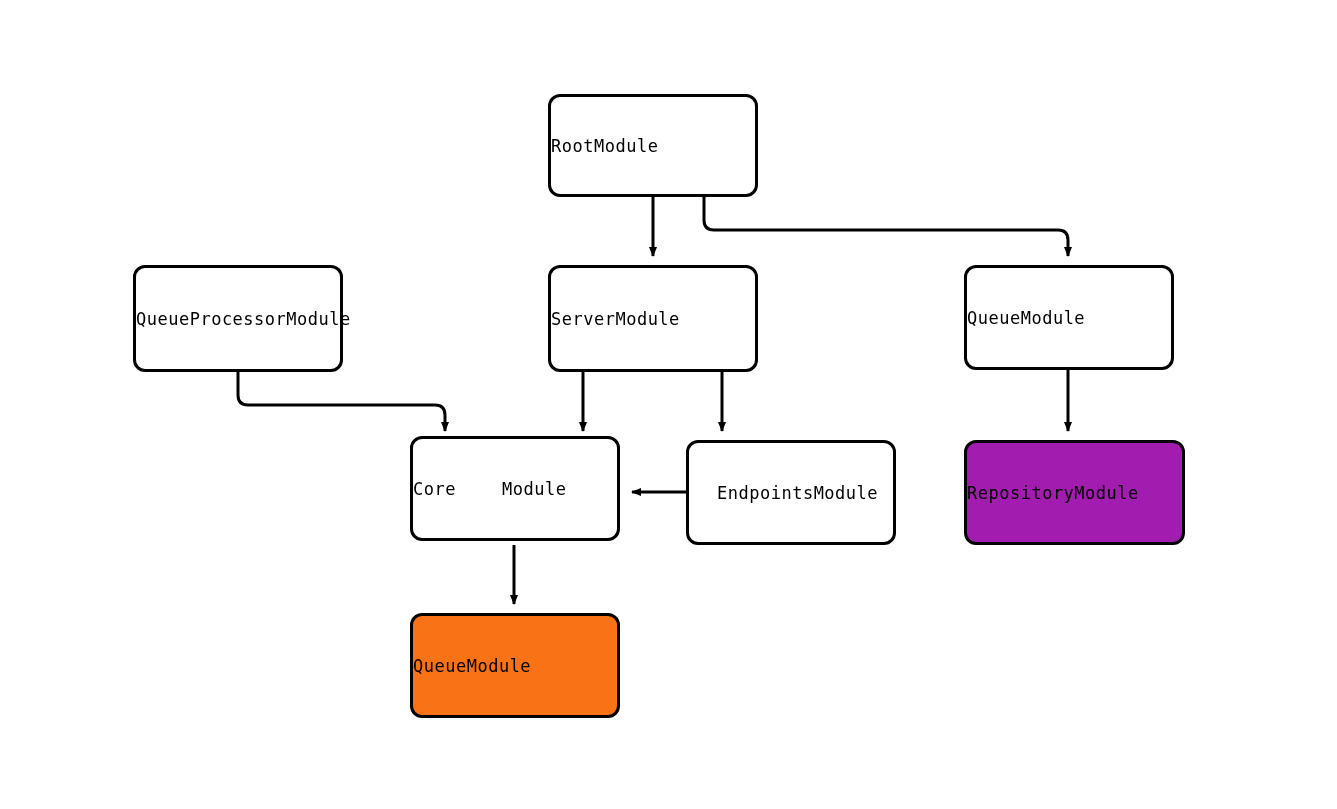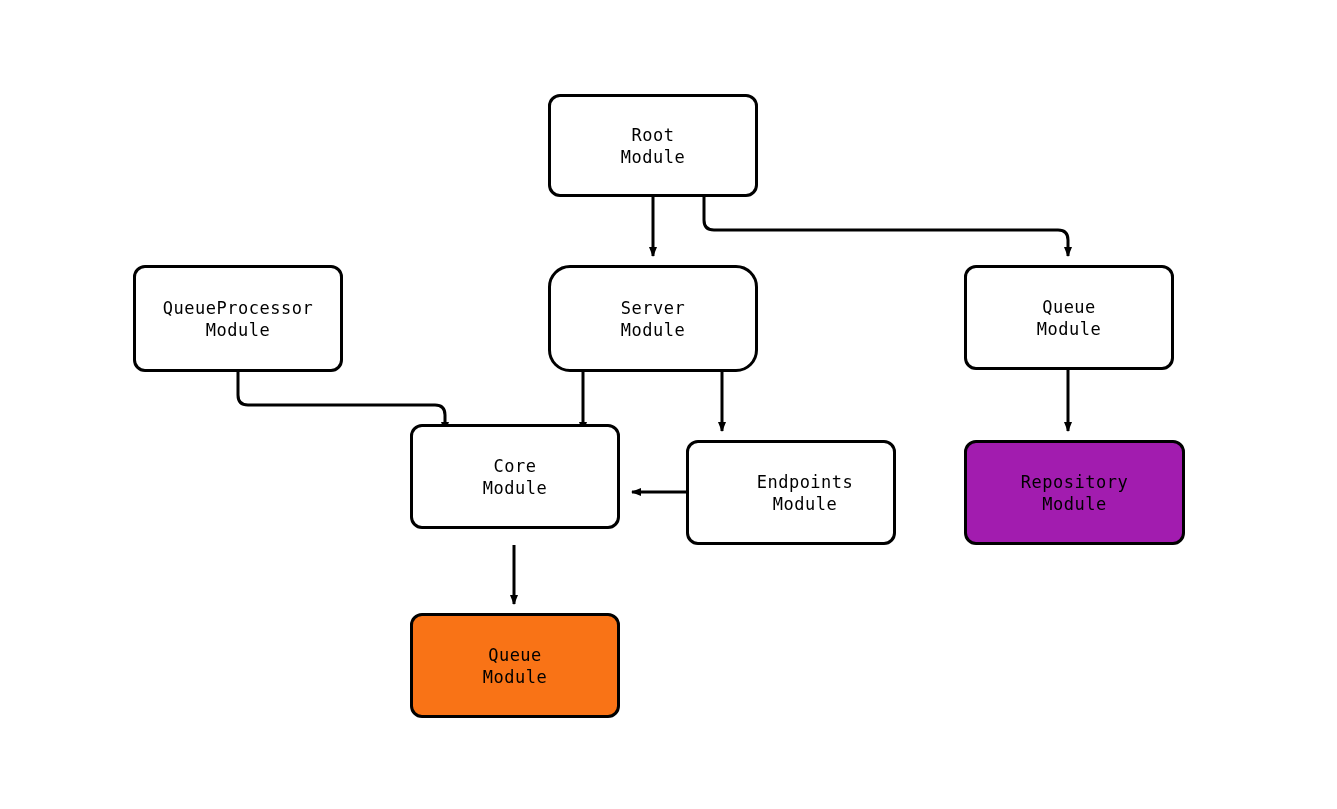--- a/index.html
+++ b/index.html
@@ -21,23 +21,22 @@
     width: 1337px;
     height: 809px;
   }
   .node-box {
     position: absolute;
     box-sizing: border-box;
     border: 3px solid #000000;
     border-radius: 12px;
     background: #ffffff;
     display: flex;
-    flex-direction: column;
+    flex-direction: row;
     align-items: center;
-    justify-content: center;
     z-index: 2;
   }
   .node-line {
     font-size: 17px;
     line-height: 22px;
     color: #000000;
     letter-spacing: 0.5px;
     white-space: pre;
     text-align: center;
   }
@@ -76,31 +75,31 @@
   <div class="node-box" style="left: 548px; top: 94px; width: 210px; height: 103px; border-color: rgb(0, 0, 0); background: rgb(255, 255, 255);">
     <span class="node-line">Root</span>
     <span class="node-line">Module</span>
   </div>
 
   <div class="node-box" style="left: 133px; top: 265px; width: 210px; height: 107px; border-color: rgb(0, 0, 0); background: rgb(255, 255, 255);">
     <span class="node-line">QueueProcessor</span>
     <span class="node-line">Module</span>
   </div>
 
-  <div class="node-box" style="left: 548px; top: 265px; width: 210px; height: 107px; border-color: rgb(0, 0, 0); background: rgb(255, 255, 255); border-radius: 22px;">
+  <div class="node-box" style="left: 548px; top: 265px; width: 210px; height: 107px; border-color: rgb(0, 0, 0); background: rgb(255, 255, 255);">
     <span class="node-line">Server</span>
     <span class="node-line">Module</span>
   </div>
 
   <div class="node-box" style="left: 964px; top: 265px; width: 210px; height: 105px; border-color: rgb(0, 0, 0); background: rgb(255, 255, 255);">
     <span class="node-line">Queue</span>
     <span class="node-line">Module</span>
   </div>
 
-  <div class="node-box" style="left: 410px; top: 424px; width: 210px; height: 105px; border-color: rgb(0, 0, 0); background: rgb(255, 255, 255);">
+  <div class="node-box" style="left: 410px; top: 436px; width: 210px; height: 105px; border-color: rgb(0, 0, 0); background: rgb(255, 255, 255); gap: 46px;">
     <span class="node-line">Core</span>
     <span class="node-line">Module</span>
   </div>
 
   <div class="node-box" style="left: 686px; top: 440px; width: 210px; height: 105px; border-color: rgb(0, 0, 0); background: rgb(255, 255, 255); padding-left: 28px;">
     <span class="node-line">Endpoints</span>
     <span class="node-line">Module</span>
   </div>
 
   <div class="node-box" style="left: 964px; top: 440px; width: 221px; height: 105px; border-color: rgb(0, 0, 0); background: #a21caf;">

